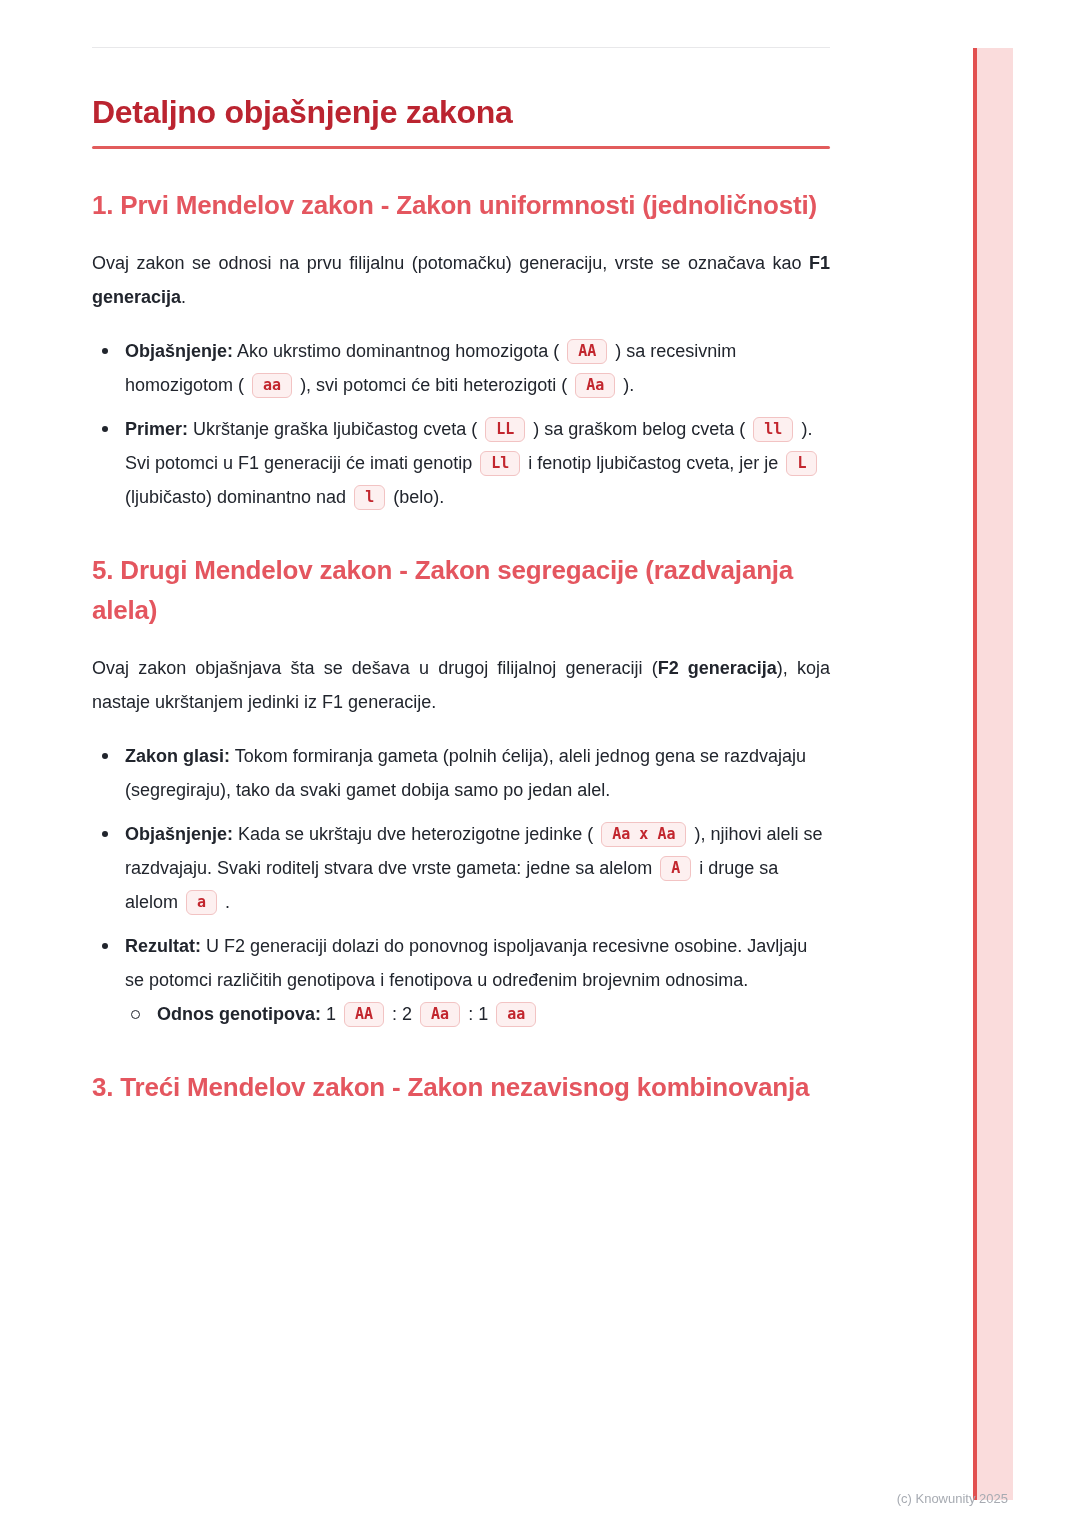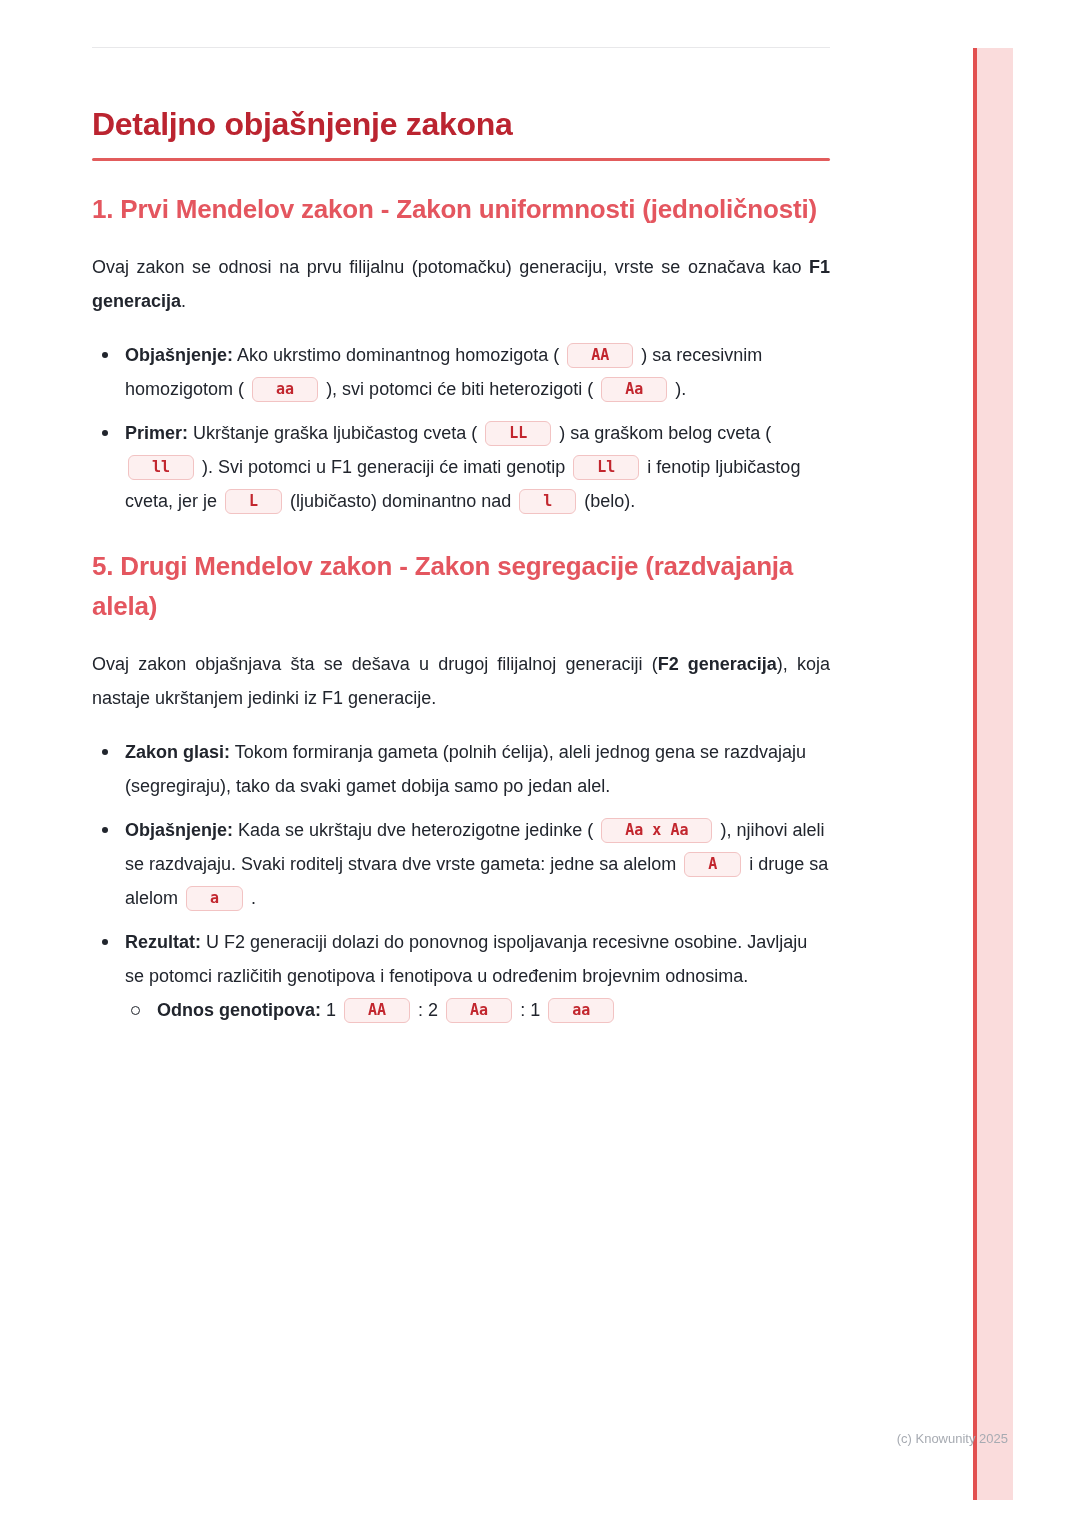--- a/index.html
+++ b/index.html
@@ -14,34 +14,34 @@
   .topline {
     position:absolute; left:92px; top:47px; width:738px; height:1px;
     background:var(--divider-gray,#e8e8ea);
   }
   .side-strip {
     position:absolute; left:973px; top:48px; width:40px; height:1452px;
     background:var(--strip-pink,#fadcdc);
     border-left:4px solid var(--strip-red,#e25050);
   }
 
-  .content { position:absolute; left:92px; top:48px; width:738px; }
+  .content { position:absolute; left:92px; top:36px; width:738px; }
 
   h1 {
     margin-top:57px; font-size:32px; line-height:38px; font-weight:bold;
     color:var(--title-red,#bb2430); letter-spacing:-0.3px;
   }
   .title-rule {
     height:3px; margin-top:15px; border-radius:2px;
     background:var(--rule-red,#e25c5c);
   }
   .intro { margin-top:28px; font-size:18px; line-height:26px; }
 
   h2 {
-    margin-top:28px; font-size:26px; line-height:40px; font-weight:bold;
+    margin-top:36px; font-size:26px; line-height:40px; font-weight:bold;
     color:var(--heading-red,#e4565f); letter-spacing:-0.2px;
   }
   .lead { margin-top:21px; font-size:18px; line-height:34px; text-align:justify; }
 
   ul.main { margin-top:20px; list-style:none; }
   li.bullet {
     position:relative; padding-left:33px; margin-bottom:10px;
     font-size:18px; line-height:34px;
   }
   li.bullet::before {
@@ -62,26 +62,26 @@
   li.sub:last-child { margin-bottom:0; }
 
   .b { font-weight:bold; }
   .code {
     display:inline-block; position:relative; top:-1px;
     font-family:"DejaVu Sans Mono","Liberation Mono",monospace;
     font-weight:bold; font-size:15px; line-height:19px;
     color:var(--badge-red,#c2262e);
     background:var(--badge-bg,#fdf0f0);
     border:1px solid var(--badge-border,#f2c3c3);
-    border-radius:6px; padding:2px 23px; margin:0 3px;
+    border-radius:6px; padding:2px 10px; margin:0 3px;
     white-space:pre;
   }
 
   .footer {
-    position:absolute; top:1431px; right:72px; z-index:3;
+    position:absolute; top:1491px; right:72px; z-index:3;
     font-size:13px; color:var(--footer-gray,#a7abb2);
   }
 </style>
 </head>
 <body>
 
 <div class="page">
   <div class="topline"></div>
   <div class="side-strip"></div>
 
@@ -102,16 +102,17 @@
       <li class="bullet"><span class="b">Zakon glasi:</span><span> Tokom formiranja gameta (polnih ćelija), aleli jednog gena se razdvajaju (segregiraju), tako da svaki gamet dobija samo po jedan alel.</span></li>
       <li class="bullet"><span class="b">Objašnjenje:</span><span> Kada se ukrštaju dve heterozigotne jedinke ( </span><span class="code">Aa x Aa</span><span> ), njihovi aleli se razdvajaju. Svaki roditelj stvara dve vrste gameta: jedne sa alelom </span><span class="code">A</span><span> i druge sa alelom </span><span class="code">a</span><span> .</span></li>
       <li class="bullet">
         <span><span class="b">Rezultat:</span><span> U F2 generaciji dolazi do ponovnog ispoljavanja recesivne osobine. Javljaju se potomci različitih genotipova i fenotipova u određenim brojevnim odnosima.</span></span>
         <ul class="sub">
           <li class="sub"><span class="b">Odnos genotipova:</span><span> 1 </span><span class="code">AA</span><span> : 2 </span><span class="code">Aa</span><span> : 1 </span><span class="code">aa</span></li>
         </ul>
       </li>
     </ul>
 
+    <h2>3. Treći Mendelov zakon - Zakon nezavisnog kombinovanja</h2>
   </div>
 
   <div class="footer">(c) Knowunity 2025</div>
 </div>
 
 </body></html>

